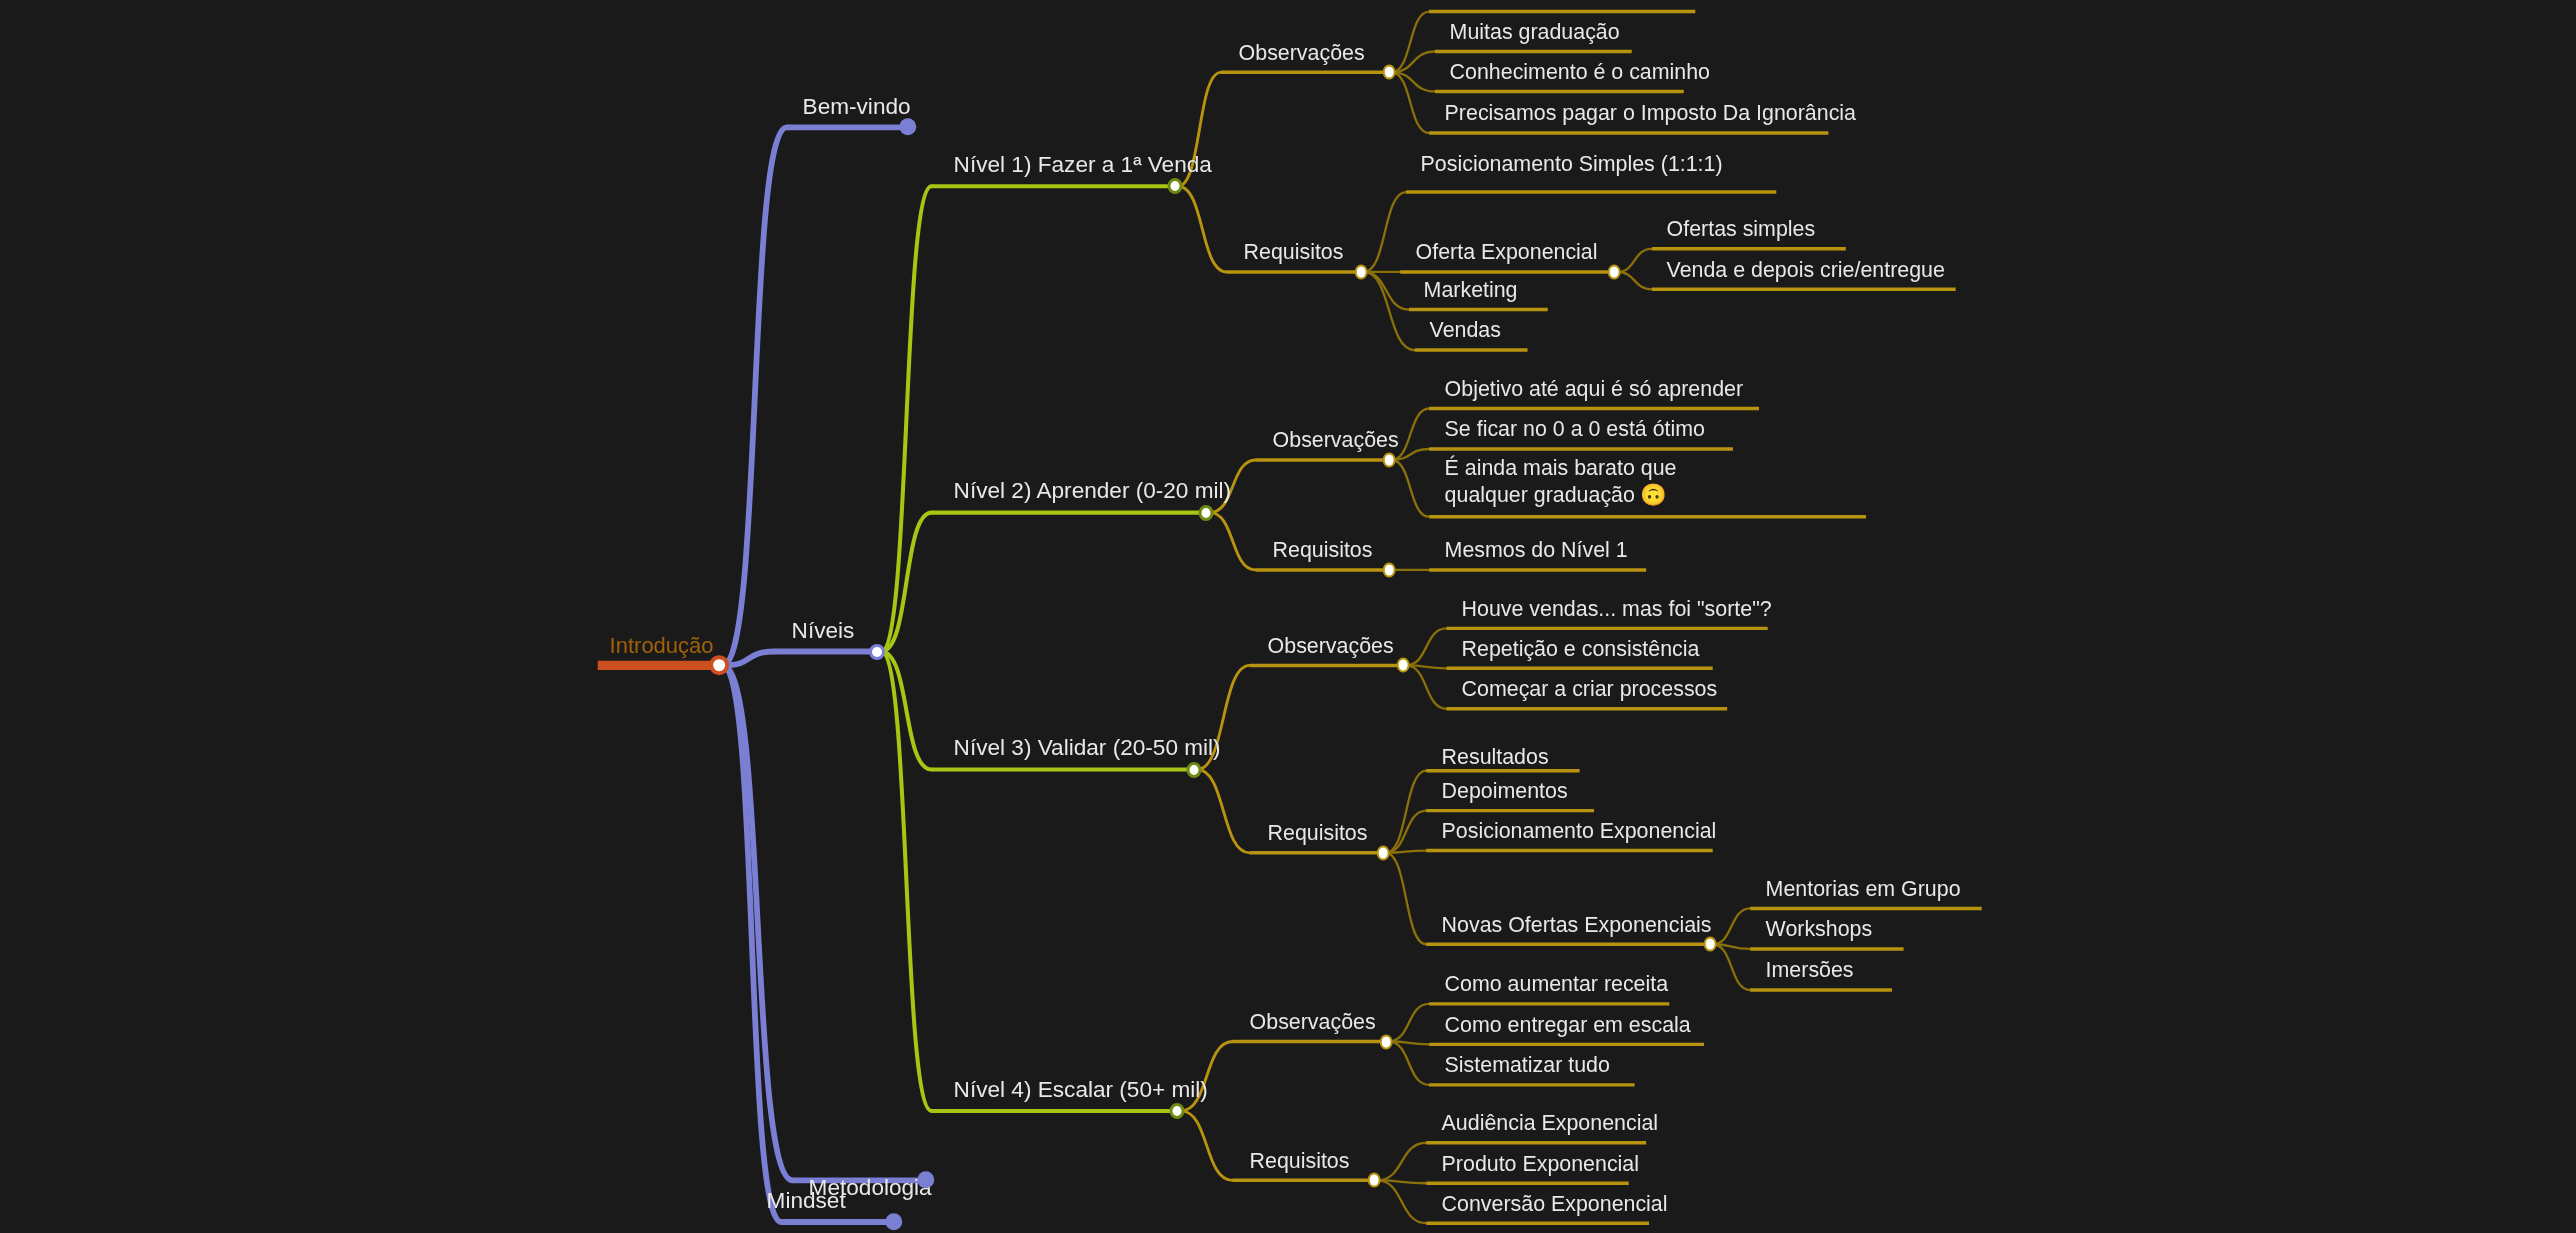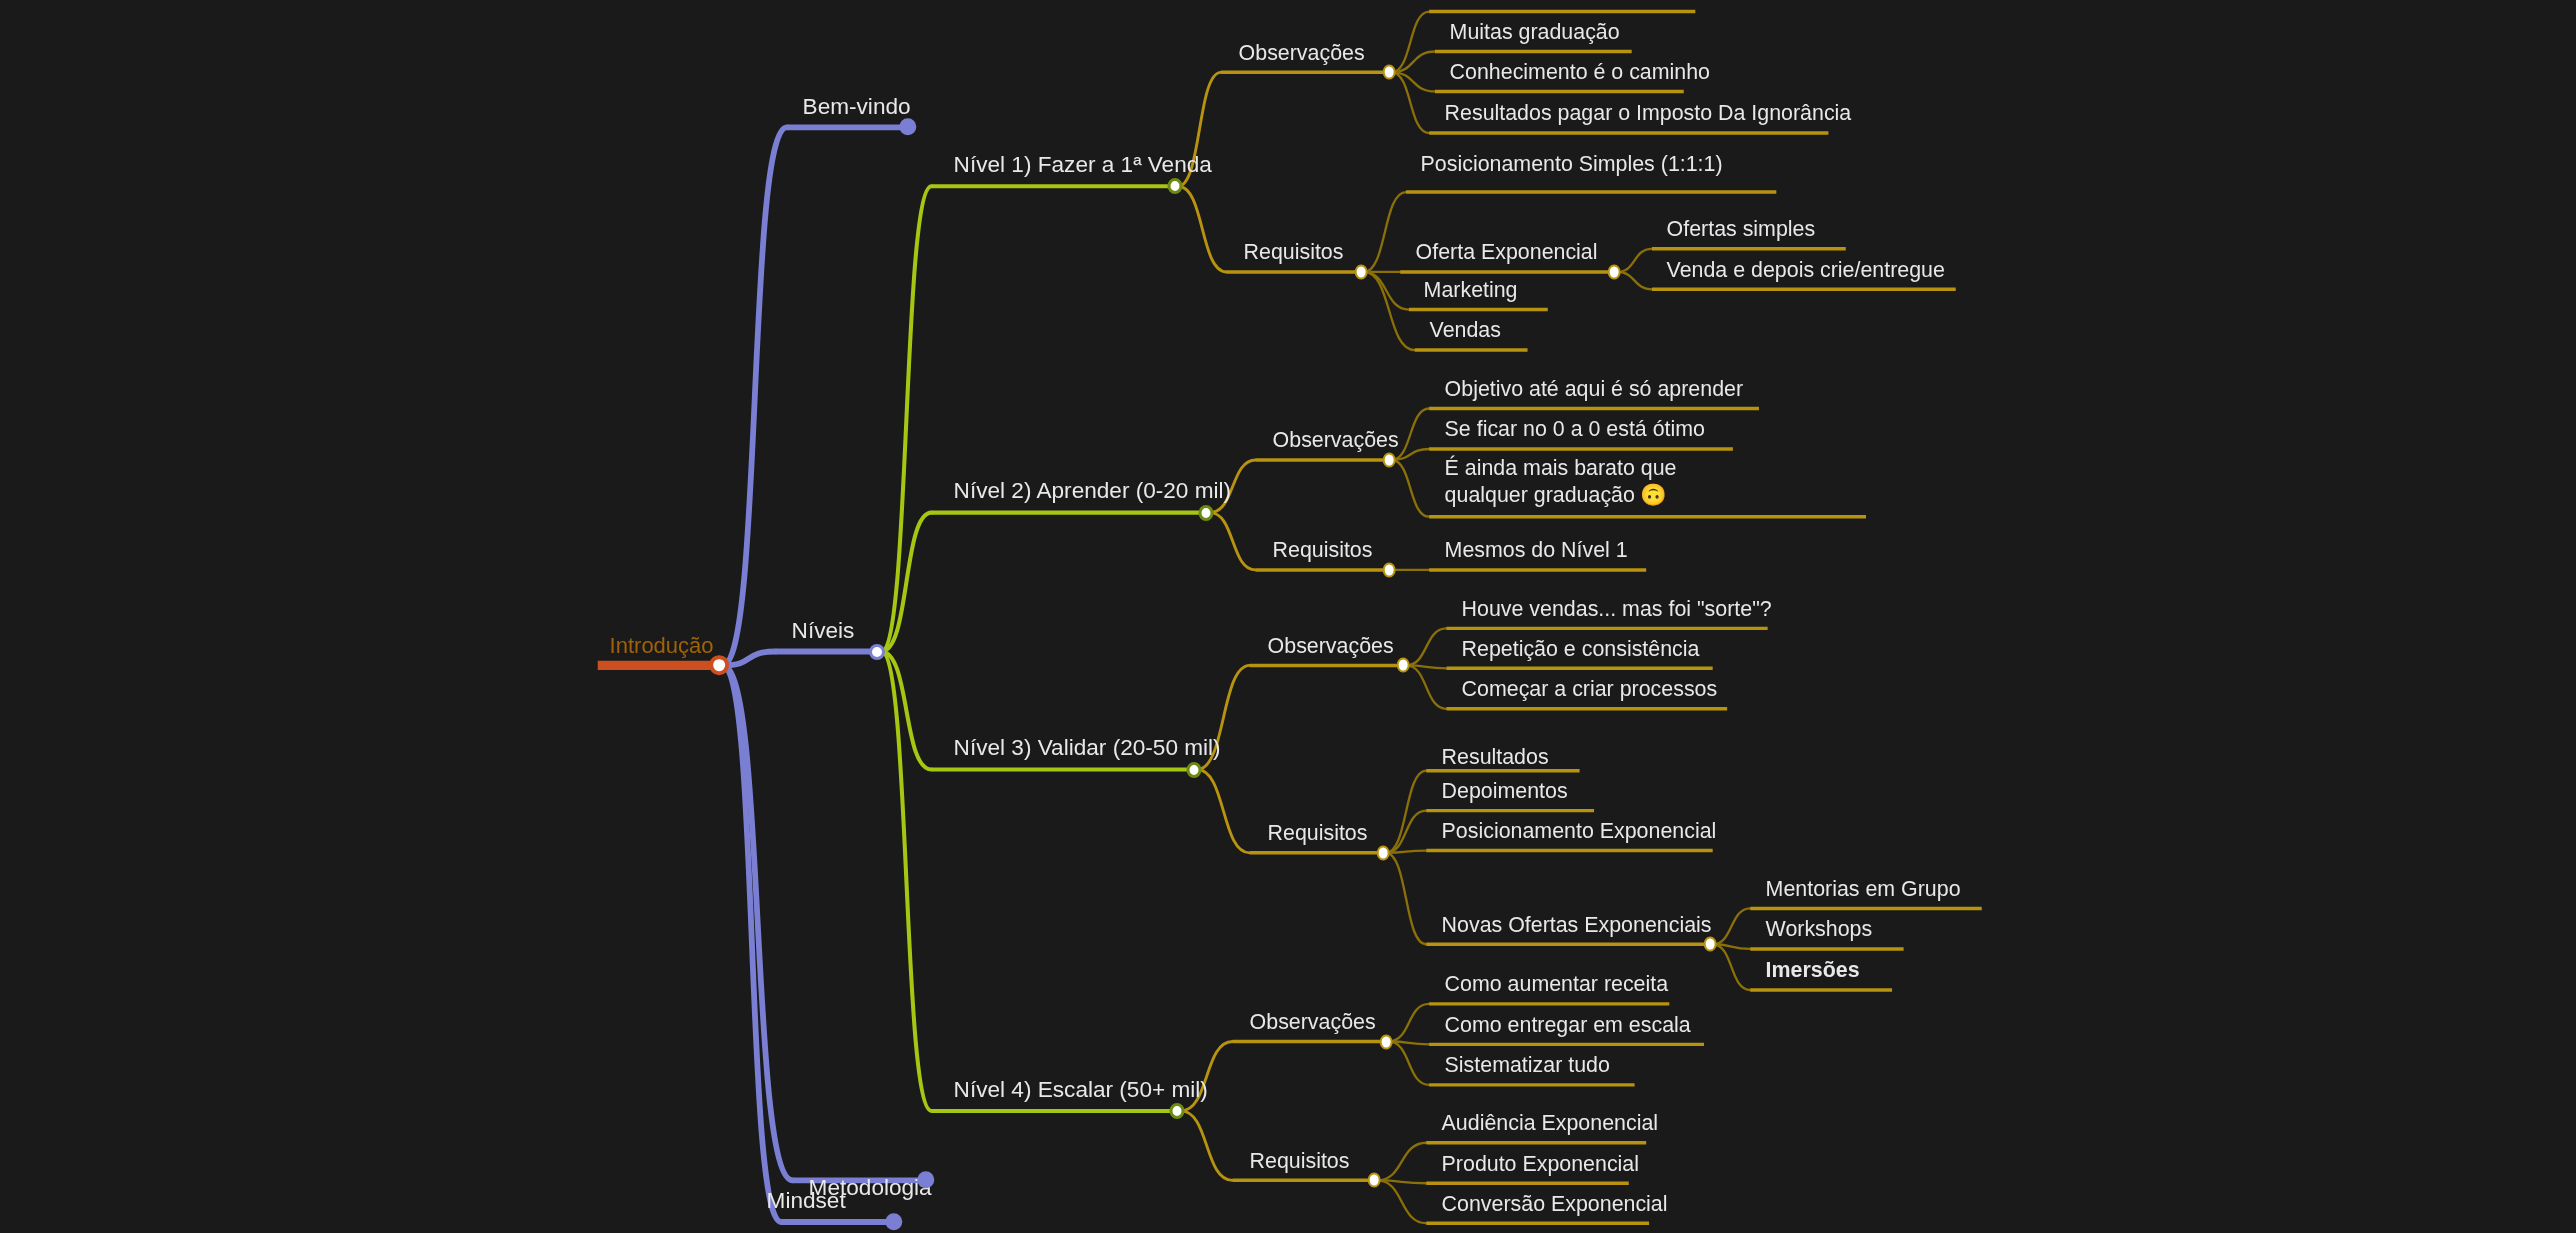--- a/index.html
+++ b/index.html
@@ -159,21 +159,21 @@
     <div class="dot" style="left: 1206px; top: 513px; width: 15px; height: 16px; background: rgb(255, 255, 255); border: 3.5px solid rgb(109, 138, 18);"></div>
     <div class="node lvl2" style="left: 949px; top: 764px;">Nível 3) Validar (20-50 mil)</div>
     <div class="dot" style="left: 1194px; top: 770px; width: 15px; height: 16px; background: rgb(255, 255, 255); border: 3.5px solid rgb(109, 138, 18);"></div>
     <div class="node lvl2" style="left: 949px; top: 1106px;">Nível 4) Escalar (50+ mil)</div>
     <div class="dot" style="left: 1177px; top: 1111px; width: 15px; height: 16px; background: rgb(255, 255, 255); border: 3.5px solid rgb(109, 138, 18);"></div>
     <div class="node lvl3" style="left: 1234px; top: 68px;">Observações</div>
     <div class="dot" style="left: 1389px; top: 72px; width: 12.7px; height: 15px; background: rgb(255, 255, 255); border: 2.9px solid rgb(184, 147, 15);"></div>
     <div class="node lvl4" style="left: 1440px; top: 7px;">Muitas vezes o mais difícil</div>
     <div class="node lvl4" style="left: 1445px; top: 47px;">Muitas graduação</div>
     <div class="node lvl4" style="left: 1445px; top: 87px;">Conhecimento é o caminho</div>
-    <div class="node lvl4" style="left: 1440px; top: 128px;">Resultados pagar o Imposto Da Ignorância</div>
+    <div class="node lvl4" style="left: 1440px; top: 128px;">Precisamos pagar o Imposto Da Ignorância</div>
     <div class="node lvl3" style="left: 1239px; top: 267px;">Requisitos</div>
     <div class="dot" style="left: 1361px; top: 272px; width: 12.7px; height: 15px; background: rgb(255, 255, 255); border: 2.9px solid rgb(184, 147, 15);"></div>
     <div class="node lvl4" style="left: 1416px; top: 179px;">Posicionamento Simples (1:1:1)</div>
     <div class="node lvl4" style="left: 1411px; top: 267px;">Oferta Exponencial</div>
     <div class="dot" style="left: 1614px; top: 272px; width: 12.7px; height: 15px; background: rgb(255, 255, 255); border: 2.9px solid rgb(184, 147, 15);"></div>
     <div class="node lvl5" style="left: 1662px; top: 244px;">Ofertas simples</div>
     <div class="node lvl5" style="left: 1662px; top: 285px;">Venda e depois crie/entregue</div>
     <div class="node lvl4" style="left: 1419px; top: 305px;">Marketing</div>
     <div class="node lvl4" style="left: 1425px; top: 345px;">Vendas</div>
     <div class="node lvl3" style="left: 1268px; top: 455px;">Observações</div>
@@ -191,21 +191,21 @@
     <div class="node lvl4" style="left: 1457px; top: 704px;">Começar a criar processos</div>
     <div class="node lvl3" style="left: 1263px; top: 848px;">Requisitos</div>
     <div class="dot" style="left: 1383px; top: 853px; width: 12.7px; height: 15px; background: rgb(255, 255, 255); border: 2.9px solid rgb(184, 147, 15);"></div>
     <div class="node lvl4" style="left: 1437px; top: 772px;">Resultados</div>
     <div class="node lvl4" style="left: 1437px; top: 806px;">Depoimentos</div>
     <div class="node lvl4" style="left: 1437px; top: 846px;">Posicionamento Exponencial</div>
     <div class="node lvl4" style="left: 1437px; top: 940px;">Novas Ofertas Exponenciais</div>
     <div class="dot" style="left: 1710px; top: 944px; width: 12.7px; height: 15px; background: rgb(255, 255, 255); border: 2.9px solid rgb(184, 147, 15);"></div>
     <div class="node lvl5" style="left: 1761px; top: 904px; text-align: center;">Mentorias em Grupo</div>
     <div class="node lvl5" style="left: 1761px; top: 944px;">Workshops</div>
-    <div class="node lvl5" style="left: 1761px; top: 985px; font-weight: bold;">Imersões</div>
+    <div class="node lvl5" style="left: 1761px; top: 985px;">Imersões</div>
     <div class="node lvl3" style="left: 1245px; top: 1037px;">Observações</div>
     <div class="dot" style="left: 1386px; top: 1042px; width: 12.7px; height: 15px; background: rgb(255, 255, 255); border: 2.9px solid rgb(184, 147, 15);"></div>
     <div class="node lvl4" style="left: 1440px; top: 999px;">Como aumentar receita</div>
     <div class="node lvl4" style="left: 1440px; top: 1040px;">Como entregar em escala</div>
     <div class="node lvl4" style="left: 1440px; top: 1080px;">Sistematizar tudo</div>
     <div class="node lvl3" style="left: 1245px; top: 1176px;">Requisitos</div>
     <div class="dot" style="left: 1374px; top: 1180px; width: 12.7px; height: 15px; background: rgb(255, 255, 255); border: 2.9px solid rgb(184, 147, 15);"></div>
     <div class="node lvl4" style="left: 1437px; top: 1138px;">Audiência Exponencial</div>
     <div class="node lvl4" style="left: 1437px; top: 1179px;">Produto Exponencial</div>
     <div class="node lvl4" style="left: 1437px; top: 1219px;">Conversão Exponencial</div>

